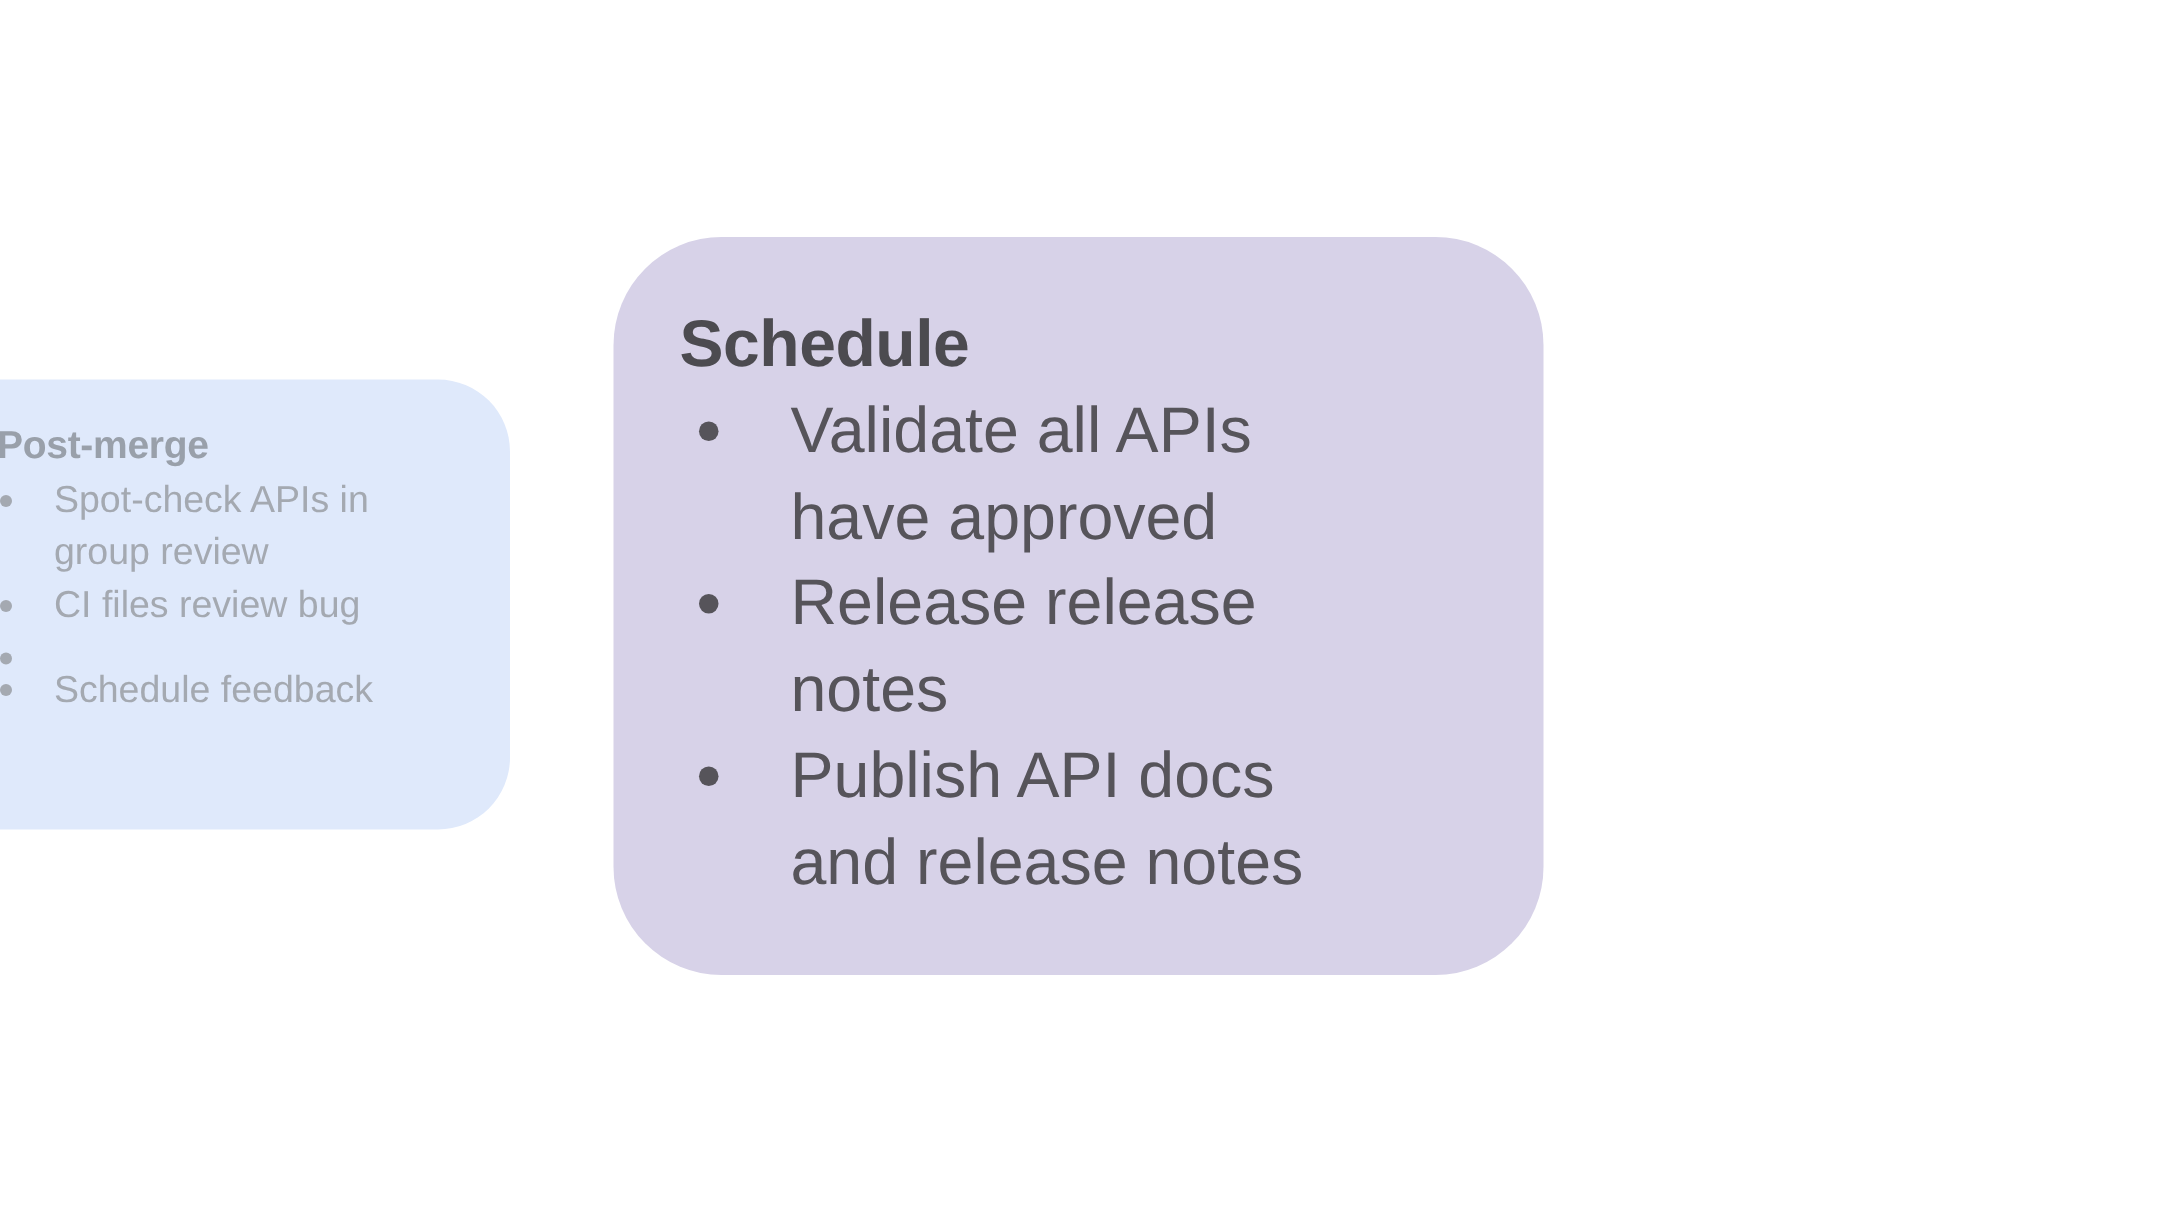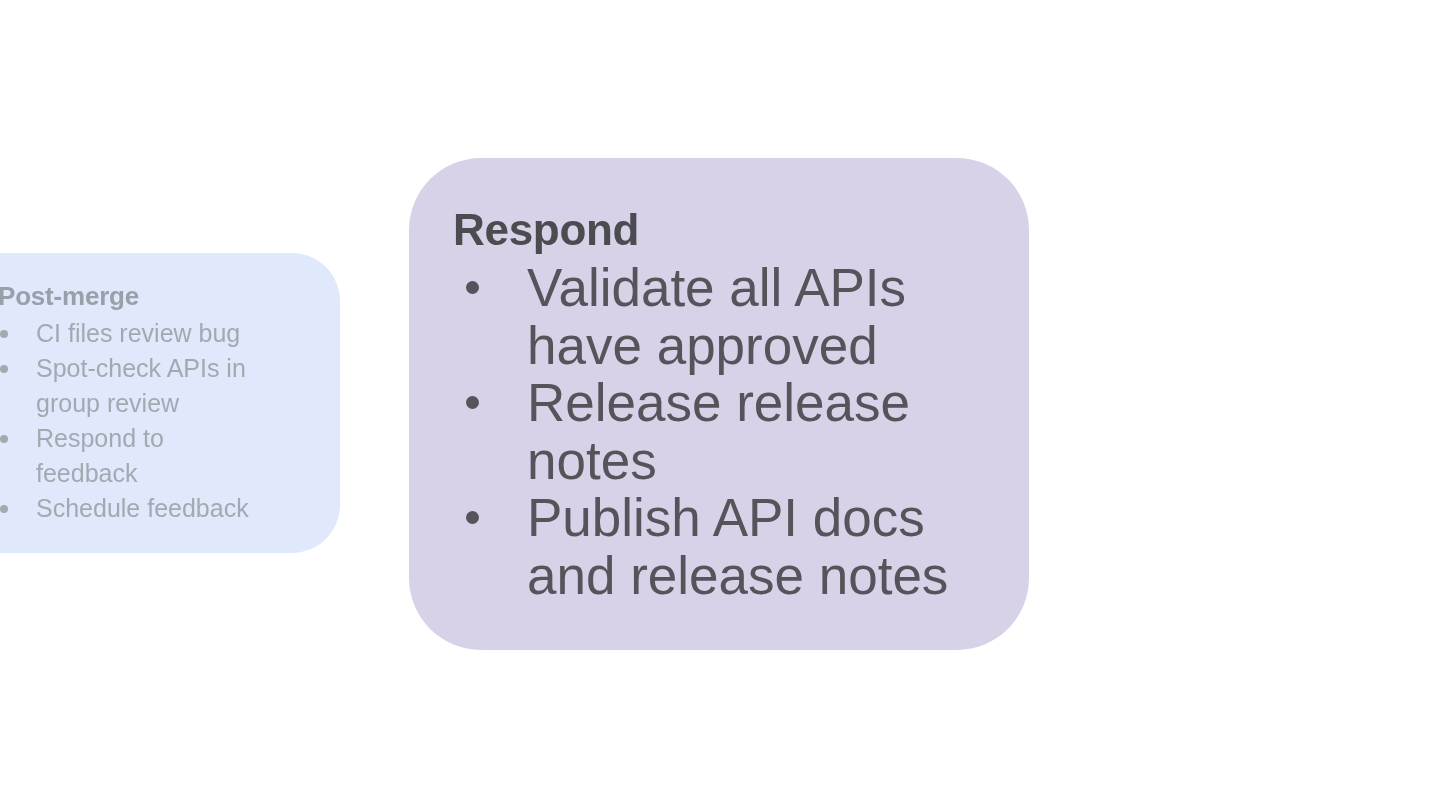--- a/index.html
+++ b/index.html
@@ -49,21 +49,21 @@
   }
   .card-release .card-title {
     font-size: 44px; line-height: 48px; font-weight: bold;
     padding-left: 44px;
     letter-spacing: -0.3px;
   }
   .card-release ul {
     list-style: none;
     margin-top: 5px;
     padding-left: 57px;
-    font-size: 53px; line-height: 57.5px;
+    font-size: 43px; line-height: 57.5px;
   }
   .card-release .dot {
     width: 13px; height: 13px;
     margin-top: 22px;
   }
   .card-release .bullet-text { margin-left: 48px; }
 
   
   li.bullet { display: flex; align-items: flex-start; }
   .dot {
@@ -76,41 +76,39 @@
 </head>
 <body>
 
 <div class="canvas">
 
   <section class="card card-postmerge" style="background: rgb(223, 233, 251);">
     <h2 class="card-title" style="color: rgb(153, 160, 170);">Post-merge</h2>
     <ul style="color: rgb(164, 169, 177);">
       <li class="bullet">
         <span class="dot"></span>
-        <span class="bullet-text">CI files review bug</span>
-      </li>
-      <li class="bullet">
-        <span class="dot"></span>
         <span class="bullet-text">Spot-check APIs in
 group review</span>
       </li>
       <li class="bullet">
         <span class="dot"></span>
-        <span class="bullet-text">Respond to
-feedback</span>
+        <span class="bullet-text">CI files review bug</span>
+      </li>
+      <li class="bullet">
+        <span class="dot"></span>
       </li>
       <li class="bullet">
         <span class="dot"></span>
         <span class="bullet-text">Schedule feedback</span>
       </li>
     </ul>
   </section>
 
   <section class="card card-release" style="background: rgb(215, 210, 232);">
-    <h2 class="card-title" style="color: rgb(76, 75, 80);">Respond</h2>
+    <h2 class="card-title" style="color: rgb(76, 75, 80);">Schedule</h2>
     <ul style="color: rgb(86, 84, 90);">
       <li class="bullet">
         <span class="dot"></span>
         <span class="bullet-text">Validate all APIs
 have approved</span>
       </li>
       <li class="bullet">
         <span class="dot"></span>
         <span class="bullet-text">Release release
 notes</span>

